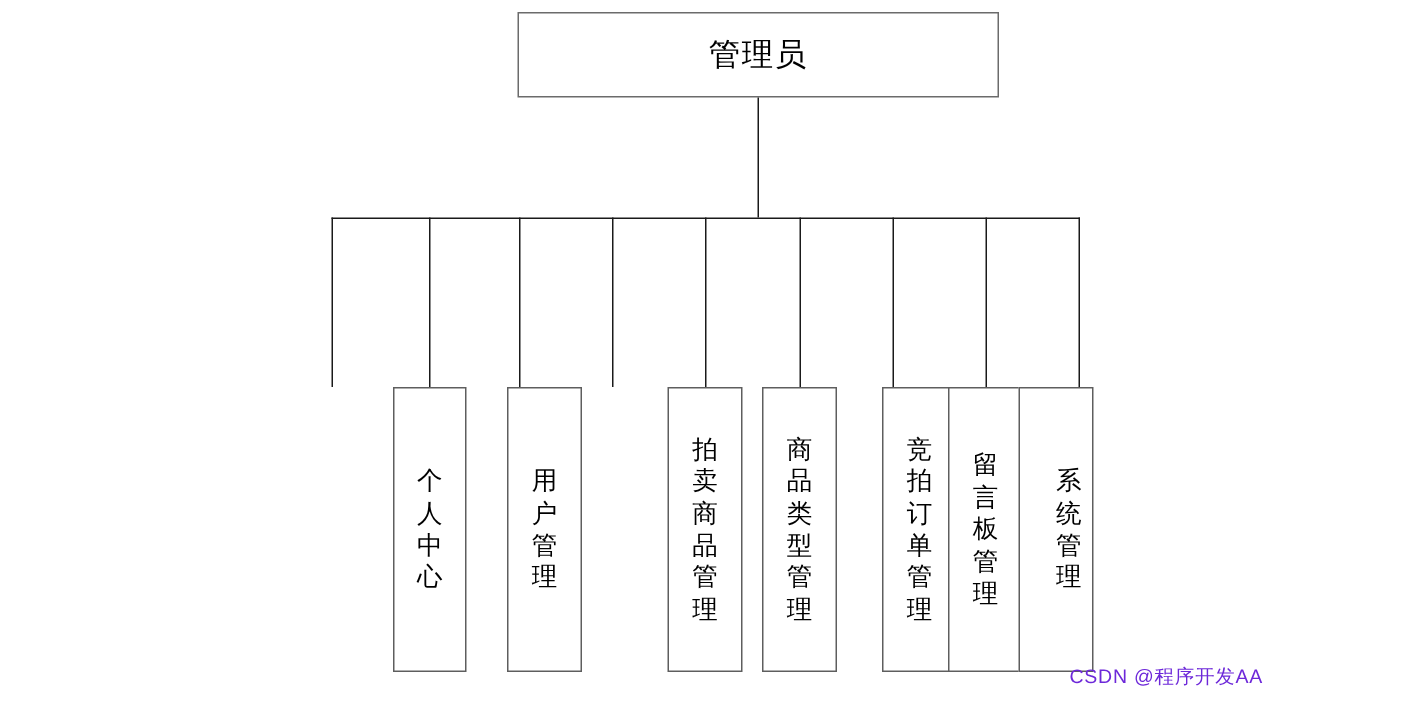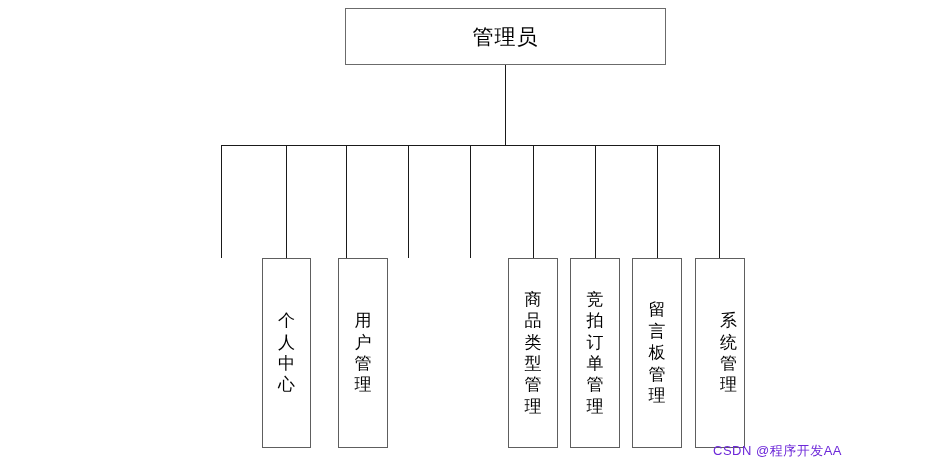--- a/index.html
+++ b/index.html
@@ -108,28 +108,31 @@
   <div class="vline" style="left:595px; top:145px; height:113px;"></div>
   <div class="vline" style="left:657px; top:145px; height:113px;"></div>
   <div class="vline" style="left:719px; top:145px; height:113px;"></div>
 
   <div class="leaf-box" style="left:262px; width:49px;">
     <span class="leaf-label">个人中心</span>
   </div>
   <div class="leaf-box" style="left:338px; width:50px;">
     <span class="leaf-label">用户管理</span>
   </div>
+  <div class="leaf-box" style="left:445px; width:50px;">
+    <span class="leaf-label">拍卖商品管理</span>
+  </div>
   <div class="leaf-box" style="left:508px; width:50px;">
     <span class="leaf-label">商品类型管理</span>
   </div>
-  <div class="leaf-box" style="left:570px; width:50px;">
+  <div class="leaf-box" style="left:588px; width:50px;">
     <span class="leaf-label">竞拍订单管理</span>
   </div>
   <div class="leaf-box" style="left:632px; width:50px;">
     <span class="leaf-label">留言板管理</span>
   </div>
-  <div class="leaf-box" style="left:695px; width:50px;padding-left:17px;">
+  <div class="leaf-box" style="left:679px; width:50px;padding-left:17px;">
     <span class="leaf-label">系统管理</span>
   </div>
 
   <div class="watermark">CSDN @程序开发AA</div>
 
 </div>
 
 </body></html>

